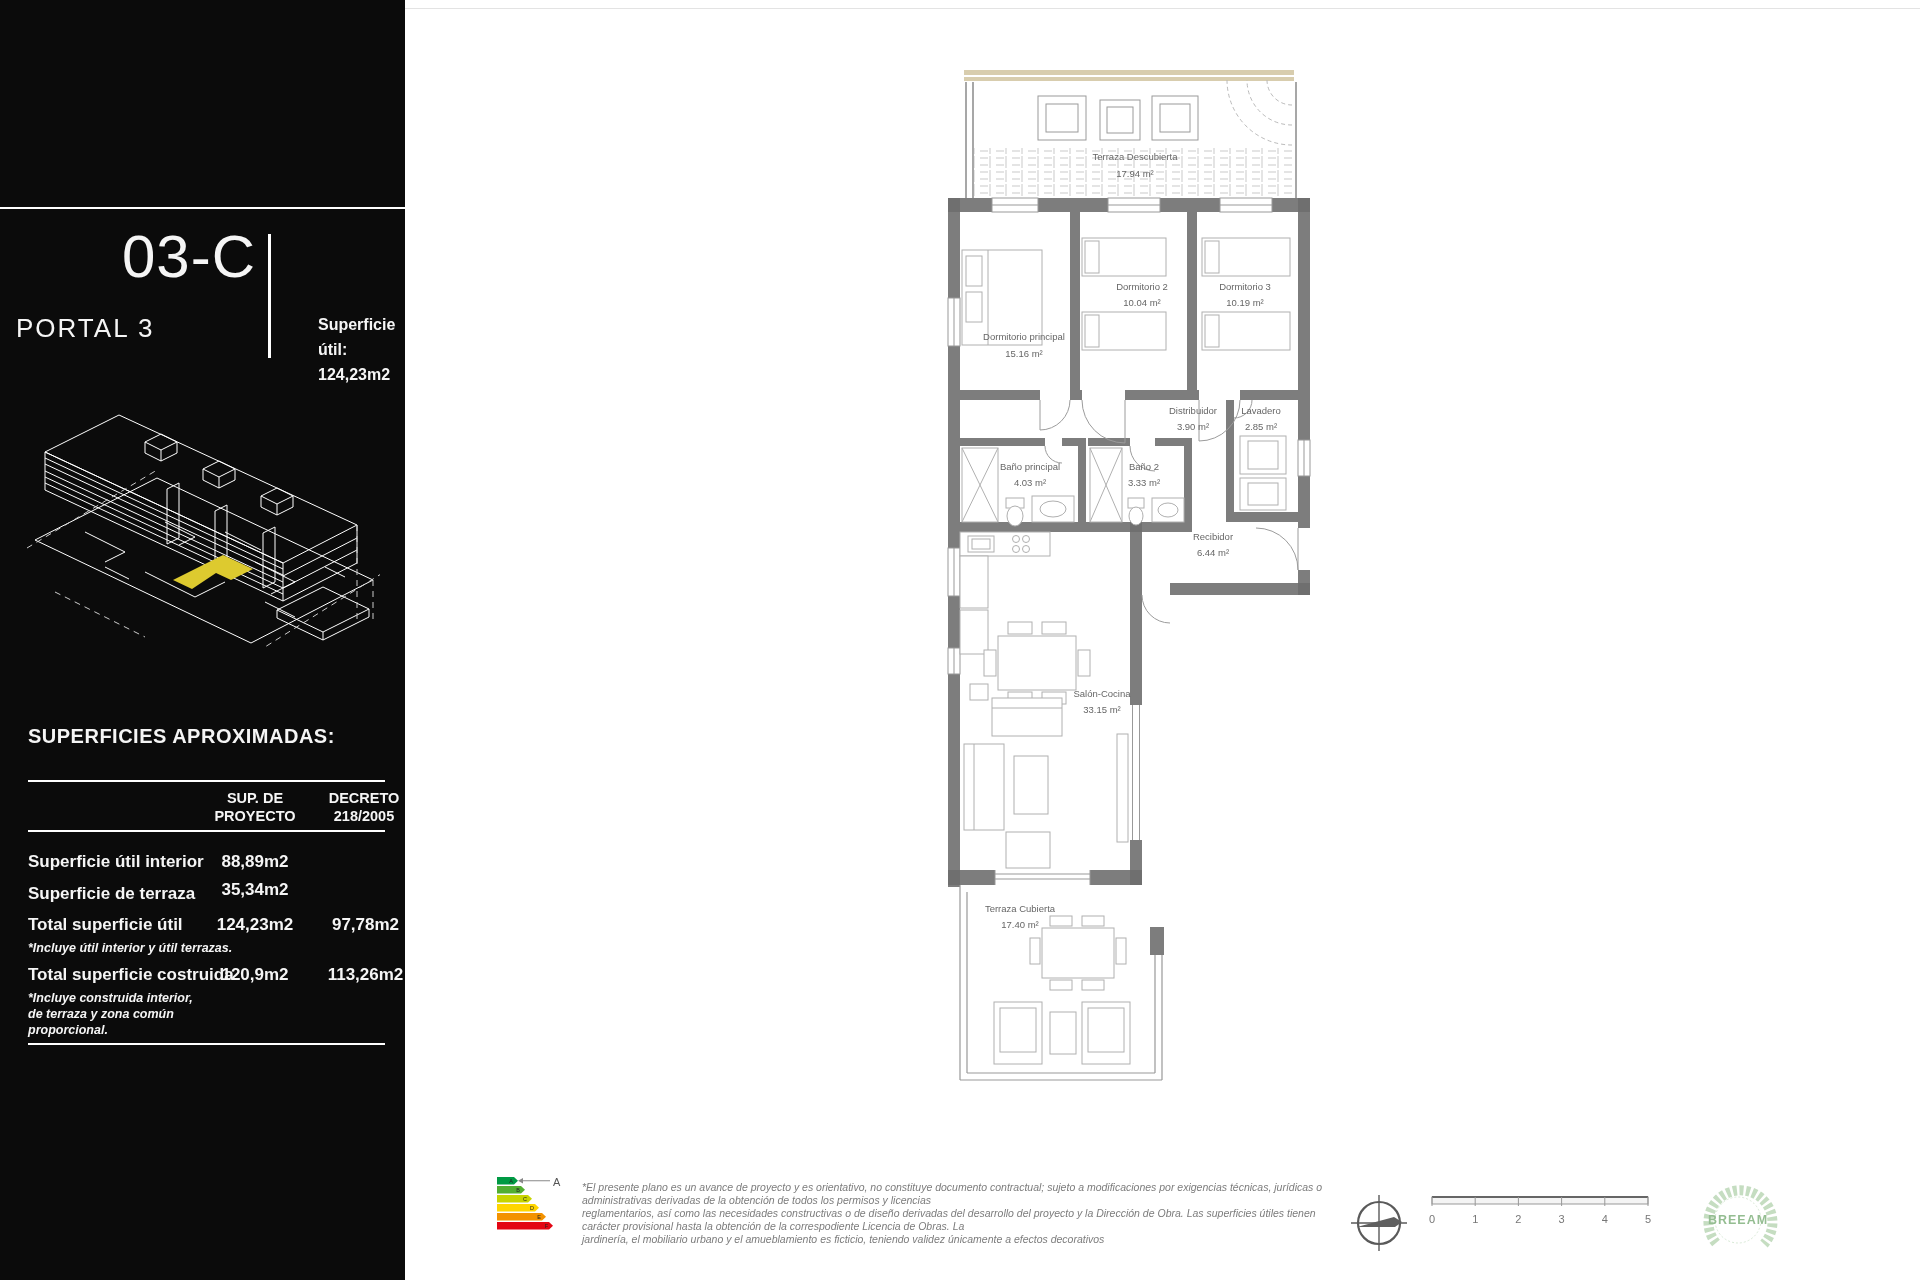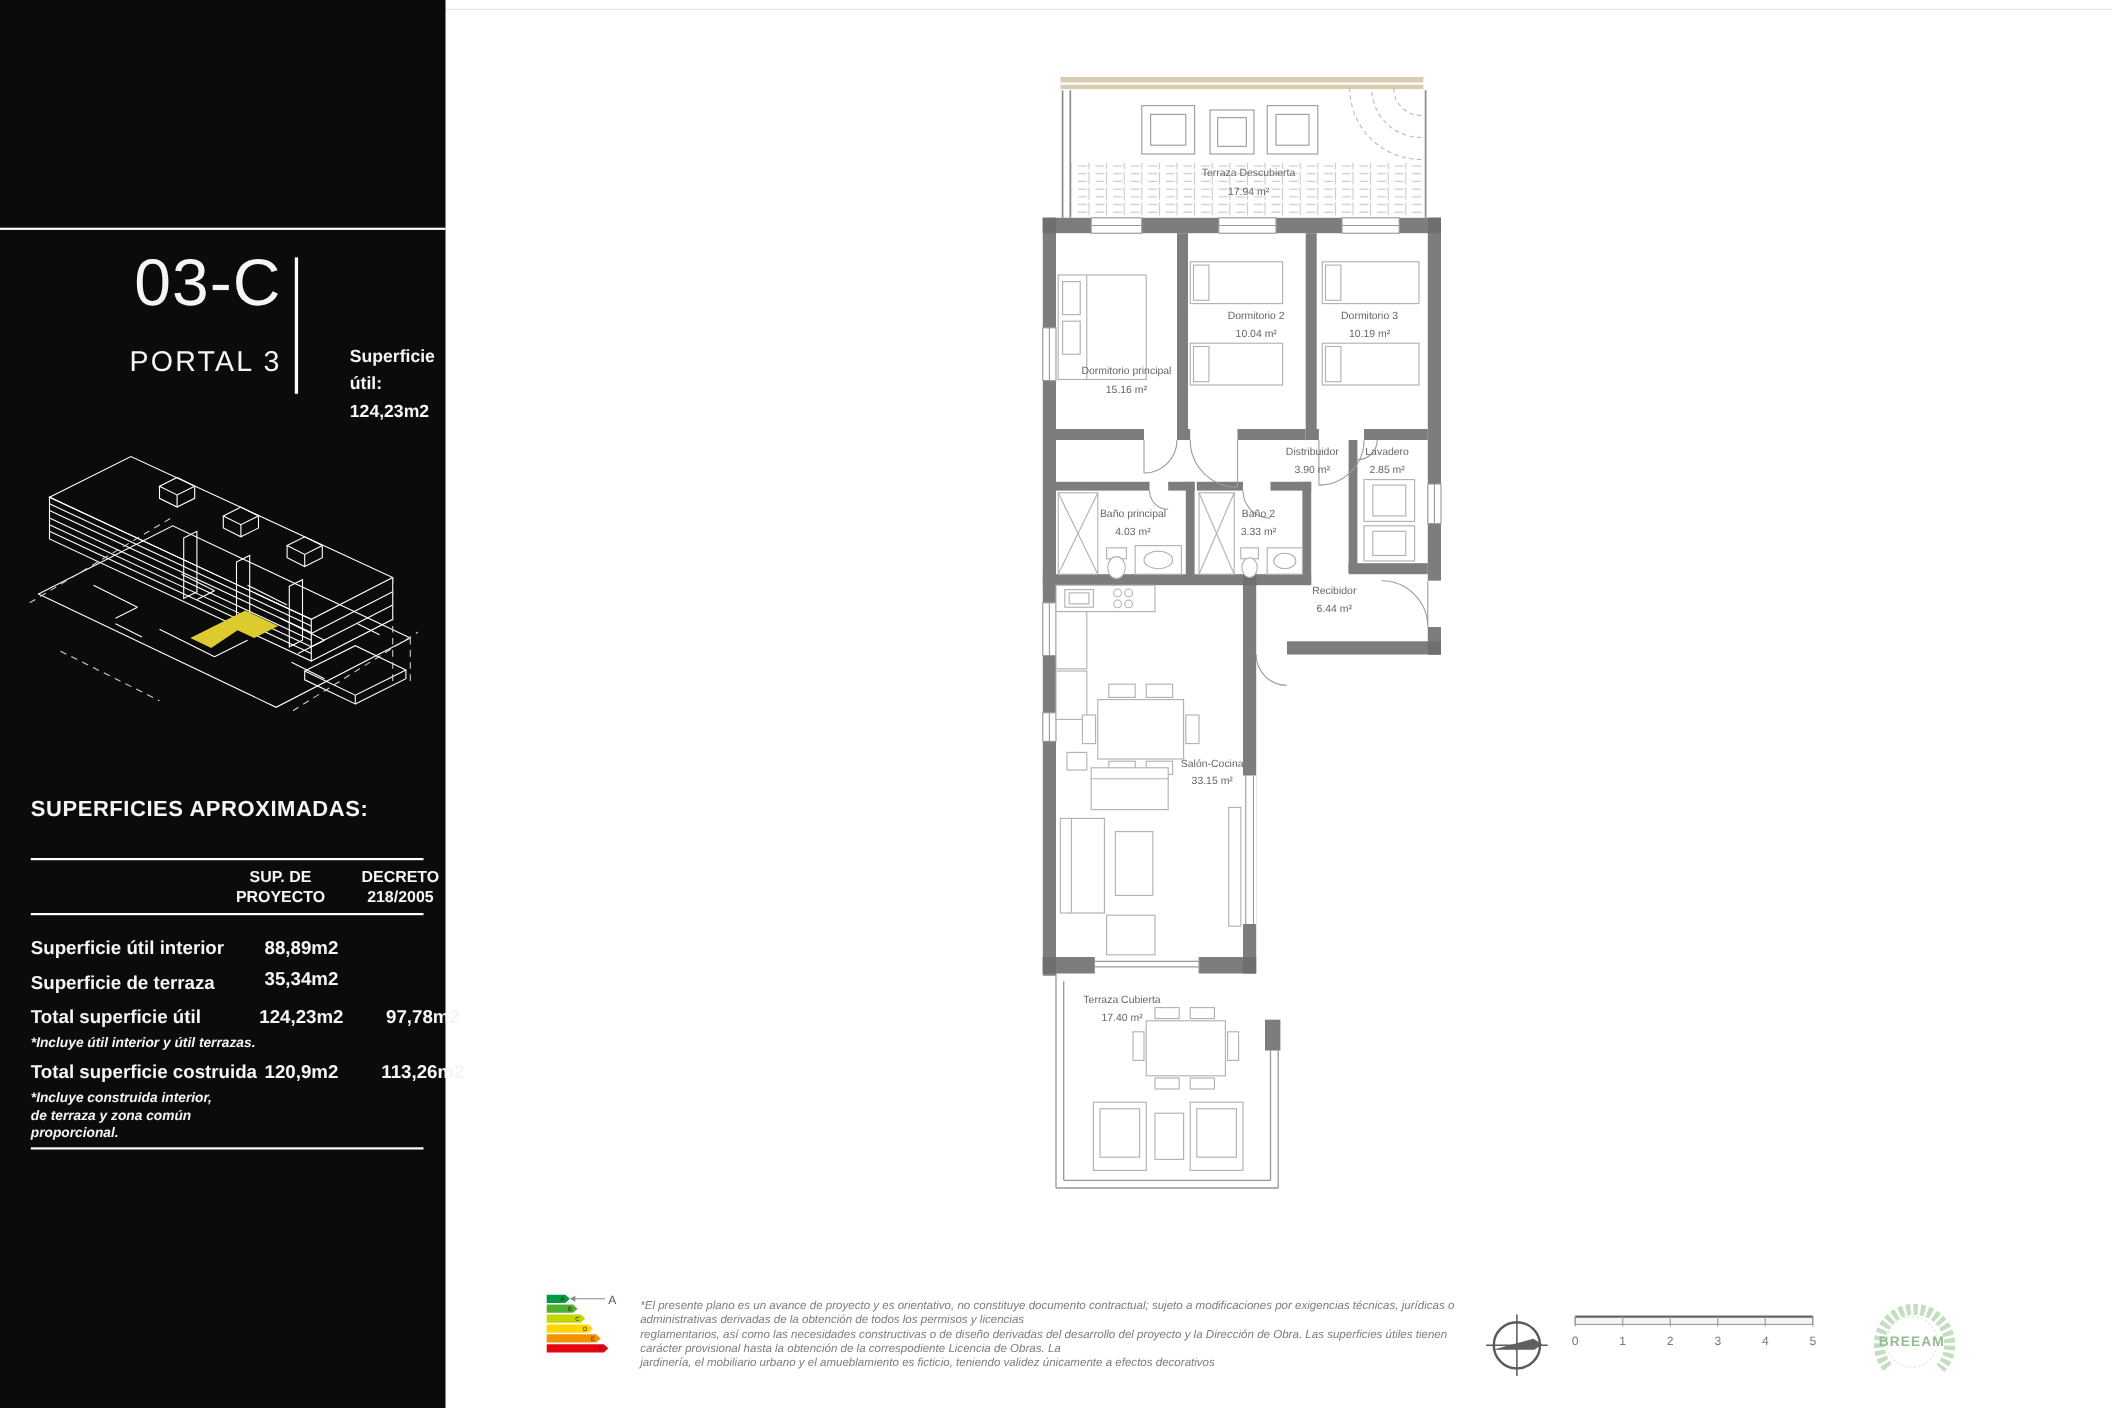--- a/index.html
+++ b/index.html
@@ -4,34 +4,34 @@
 <style>
   html,body{margin:0;padding:0;background:#888;}
   .page{position:relative;width:1920px;height:1280px;background:#fff;overflow:hidden;
         font-family:"Liberation Sans","DejaVu Sans",sans-serif;}
   .page-topline{position:absolute;left:405px;top:8px;width:1515px;height:1px;background:#e3e3e3;}
   
   .panel{position:absolute;left:0;top:0;width:405px;height:1280px;background:#0b0b0b;color:#f5f5f5;}
   .panel-rule{position:absolute;left:0;top:207px;width:405px;height:2px;background:#fff;}
   .unit-code{position:absolute;left:0;top:226px;width:256px;text-align:right;
              font-size:60px;font-weight:400;letter-spacing:1px;line-height:62px;}
-  .portal{position:absolute;left:0;top:314px;width:256px;text-align:right;
+  .portal{position:absolute;left:16px;top:314px;width:256px;
           font-size:26px;letter-spacing:2px;line-height:28px;}
   .hdr-divider{position:absolute;left:268px;top:234px;width:3px;height:124px;background:#fff;}
   .features{position:absolute;left:290px;top:234px;font-size:18px;font-weight:700;line-height:25px;}
   .util-block{position:absolute;left:290px;top:312px;font-size:16px;font-weight:700;line-height:25px;margin-left:28px;}
   .iso-wrap{position:absolute;left:25px;top:372px;width:355px;height:275px;}
   .surfaces-title{position:absolute;left:28px;top:725px;font-size:20px;font-weight:700;letter-spacing:.5px;}
   .rule{position:absolute;left:28px;width:357px;height:2px;background:#fff;}
   .r1{top:780px;} .r2{top:830px;} .r3{top:1043px;}
   .colhdr{position:absolute;top:789px;font-size:14.5px;font-weight:700;text-align:center;
           white-space:pre-line;line-height:18px;}
   .col-proy{left:195px;width:120px;} .col-decr{left:323px;width:82px;}
   .trow-label{position:absolute;left:28px;font-size:17px;font-weight:700;}
-  .tval{position:absolute;font-size:17px;font-weight:700;text-align:center;margin-left:19px;}
+  .tval{position:absolute;font-size:17px;font-weight:700;text-align:center;}
   .vproy{left:195px;width:120px;} .vdecr{left:318px;width:95px;}
   .tnote{position:absolute;left:28px;font-size:12.5px;font-weight:700;font-style:italic;
          line-height:16px;white-space:pre-line;}
   
   .disclaimer{position:absolute;left:582px;top:1181px;width:755px;font-size:10.5px;font-style:italic;
               color:#7c7c7c;line-height:12.9px;white-space:pre-line;}
   .energy-wrap{position:absolute;left:492px;top:1176px;width:80px;height:62px;}
   .compass-wrap{position:absolute;left:1350px;top:1194px;width:58px;height:58px;}
   .scale-wrap{position:absolute;left:1426px;top:1192px;width:235px;height:42px;}
   .breeam-wrap{position:absolute;left:1690px;top:1175px;width:100px;height:95px;}

